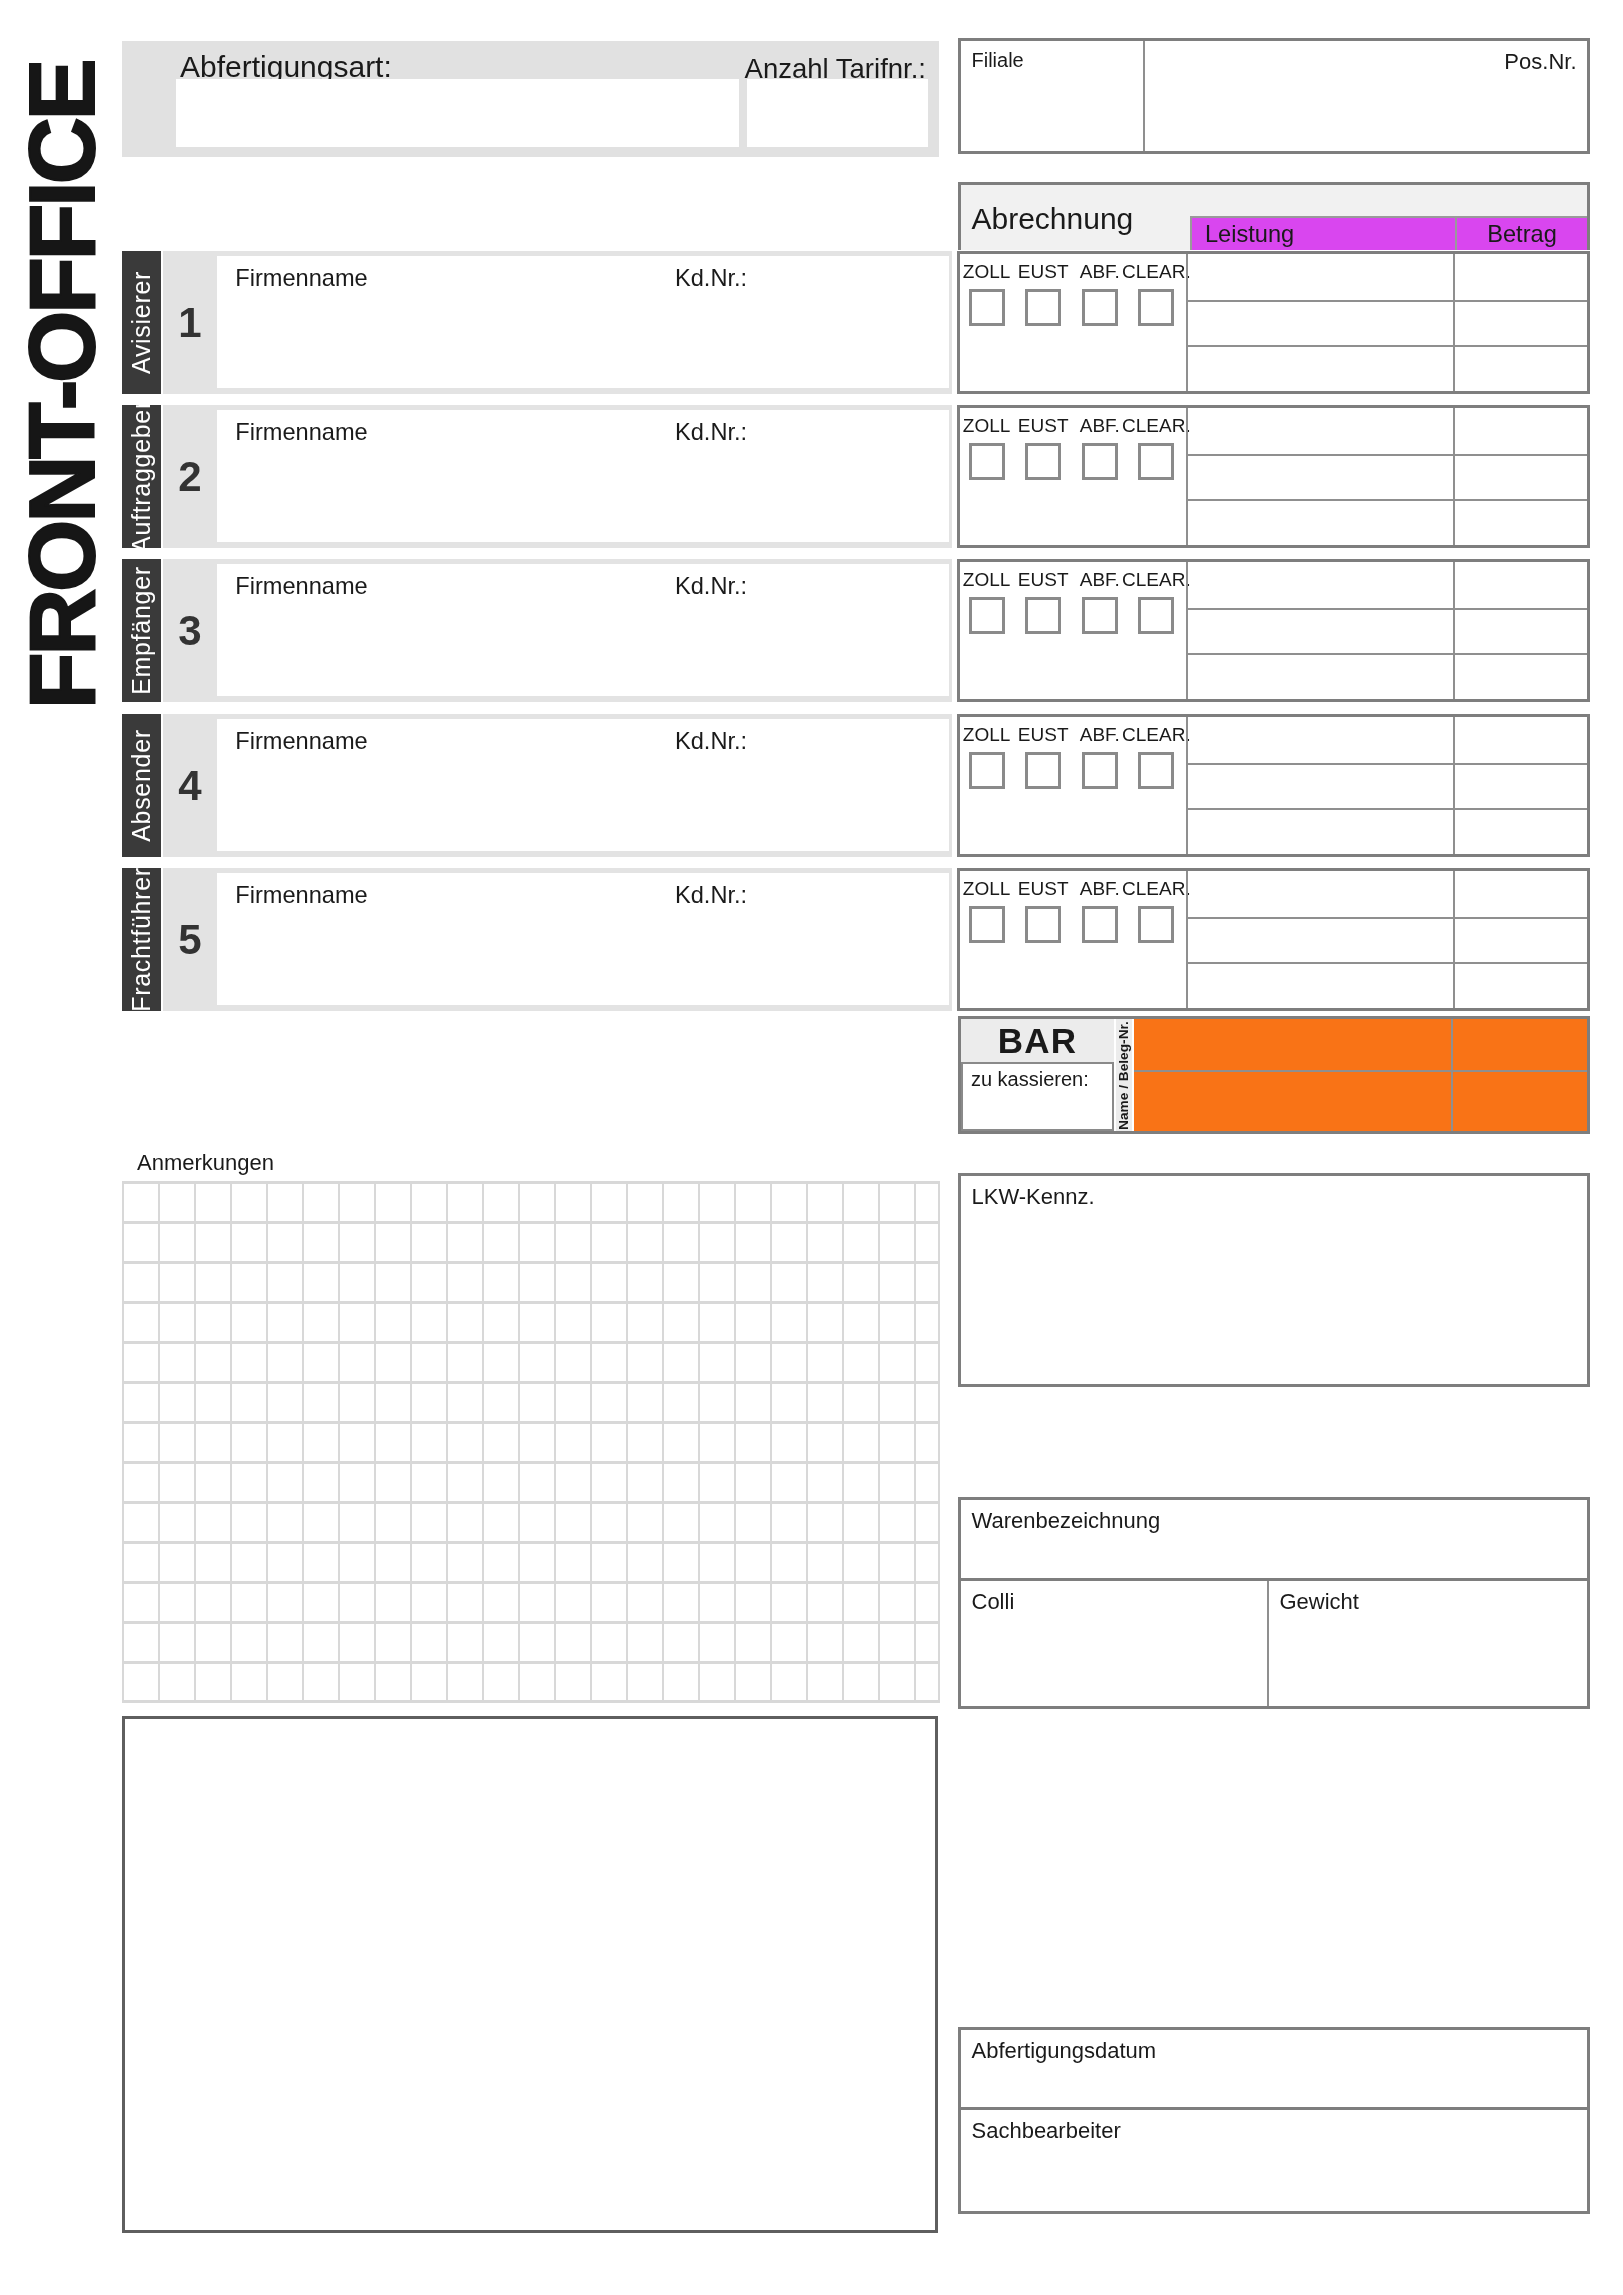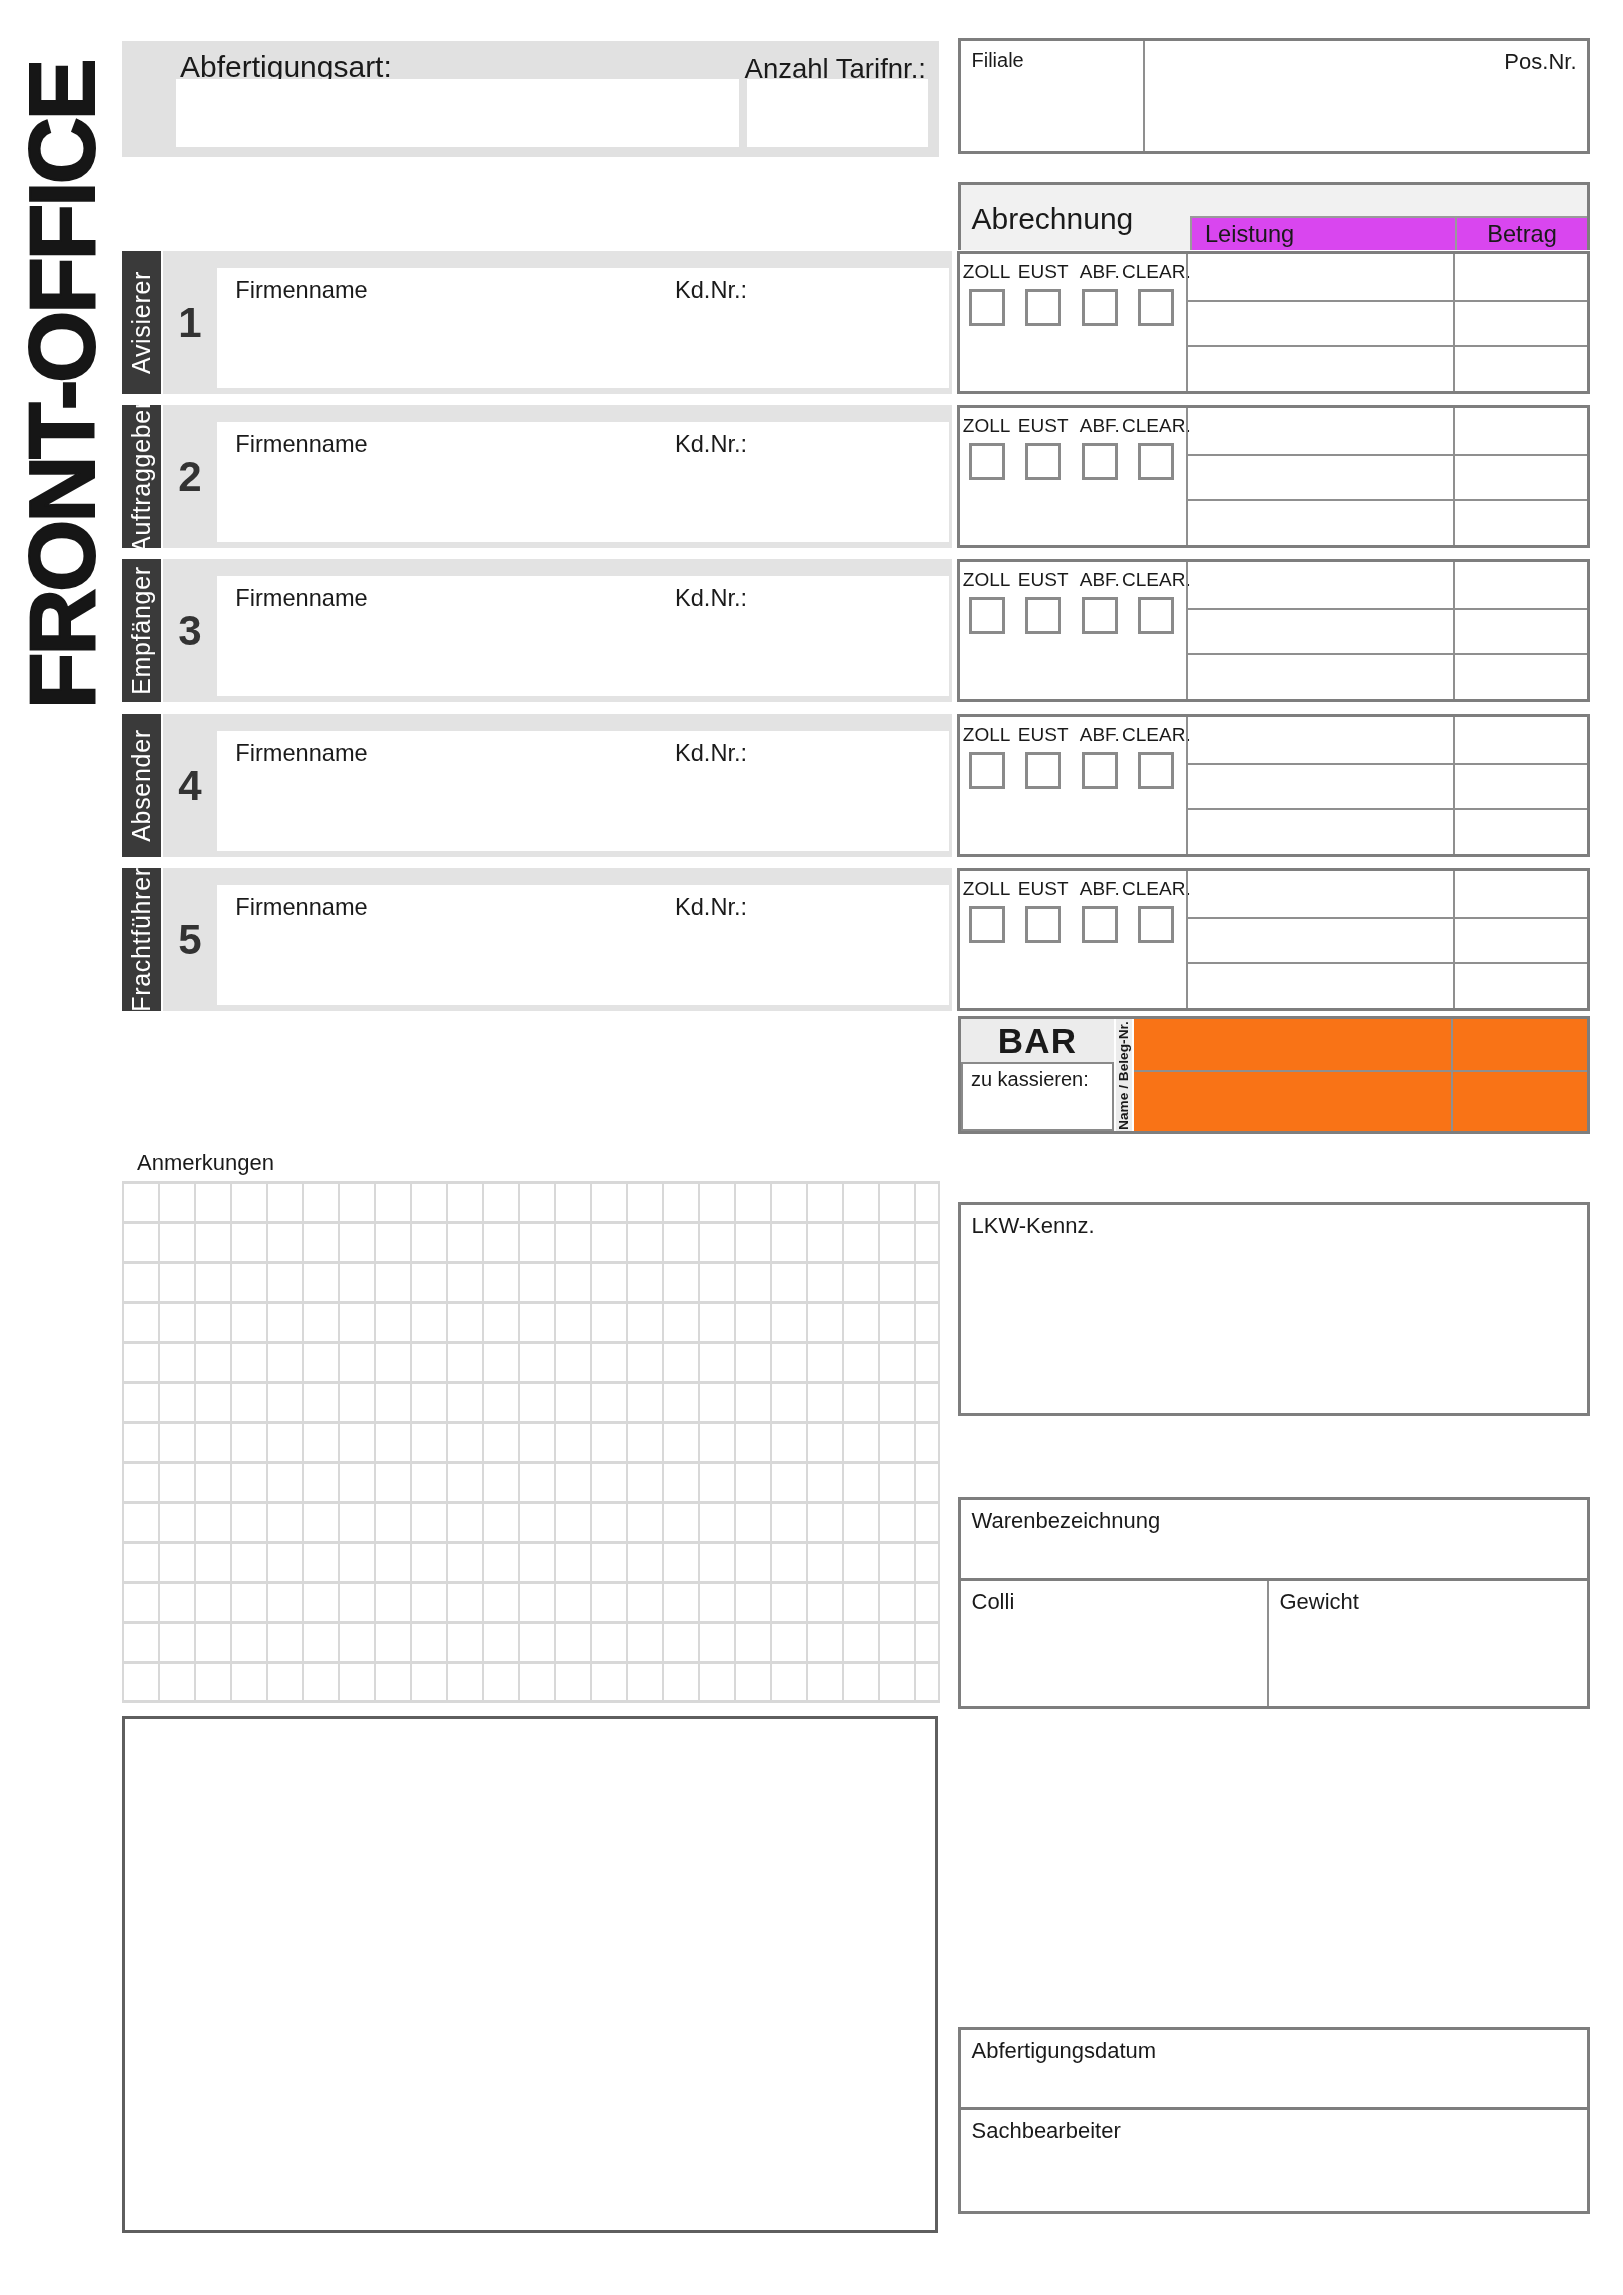--- a/index.html
+++ b/index.html
@@ -41,21 +41,21 @@
   .prow{position:absolute;left:122px;width:1468px;height:143px;display:flex;}
   .row-left{width:830px;display:flex;}
   .tab{width:41px;background:#3a3a3a;border-right:2.6px solid #fff;
     display:flex;align-items:center;justify-content:center;box-sizing:border-box;}
   .vtext{transform:rotate(-90deg);white-space:nowrap;}
   .tab-label{color:#fff;font-size:25px;letter-spacing:0.7px;}
   .band{flex:1;background:#e3e3e3;position:relative;}
   .row-number{position:absolute;left:0;top:0;bottom:0;width:54px;
     display:flex;align-items:center;justify-content:center;
     font-weight:bold;font-size:42px;color:#333;}
-  .firm-box{position:absolute;left:54px;top:5.2px;right:2.6px;bottom:6.5px;background:#fff;margin-top:12px;}
+  .firm-box{position:absolute;left:54px;top:5.2px;right:2.6px;bottom:6.5px;background:#fff;}
   .firm-label{position:absolute;left:18.3px;top:9.2px;font-size:23.6px;}
   .kdnr-label{position:absolute;left:458px;top:9.2px;font-size:23.6px;}
   .row-right{flex:1;margin-left:5.2px;background:#fff;border:3.3px solid #7e7e7e;
     display:flex;box-sizing:border-box;}
   .cb-cell{width:226px;padding:6.5px 0 0 7.9px;display:flex;gap:19.6px;box-sizing:border-box;}
   .cb-col{display:flex;flex-direction:column;align-items:center;width:37px;flex:none;}
   .cb-label{font-size:19px;white-space:nowrap;margin-bottom:6.5px;}
   .cb-box{width:30px;height:31px;border:3.3px solid #8a8a8a;background:#fff;}
   .lb-grid{flex:1;display:grid;grid-template-columns:265px 1fr;
     grid-template-rows:1fr 1fr 1fr;border-left:2px solid #8f8f8f;box-sizing:border-box;}
@@ -87,21 +87,21 @@
   .bigbox{position:absolute;left:122px;top:1716px;width:816px;height:517px;
     border:3.9px solid #5f5f5f;background:#fff;box-sizing:border-box;}
   
   .group{position:absolute;left:958px;width:632px;border:3.3px solid #7e7e7e;background:#fff;
     display:flex;flex-direction:column;box-sizing:border-box;}
   .g-top{position:relative;}
   .g-label{padding:7.9px 10.5px;font-size:22px;display:block;}
   .g-bottom{flex:1;border-top:3.3px solid #7e7e7e;display:flex;}
   .g-cell1{width:308px;border-right:2px solid #8f8f8f;box-sizing:border-box;flex:none;}
   .g-cell2{flex:1;}
-  .grp-lkw{top:1202px;height:214px;}
+  .grp-lkw{top:1173px;height:214px;}
   .grp-lkw .g-top{height:105px;}
   .grp-waren{top:1497px;height:212px;}
   .grp-waren .g-top{height:78px;}
   .grp-datum{top:2027px;height:187px;}
   .grp-datum .g-top{height:77px;}
 </style>
 </head>
 <body>
 
 <div class="brand">

